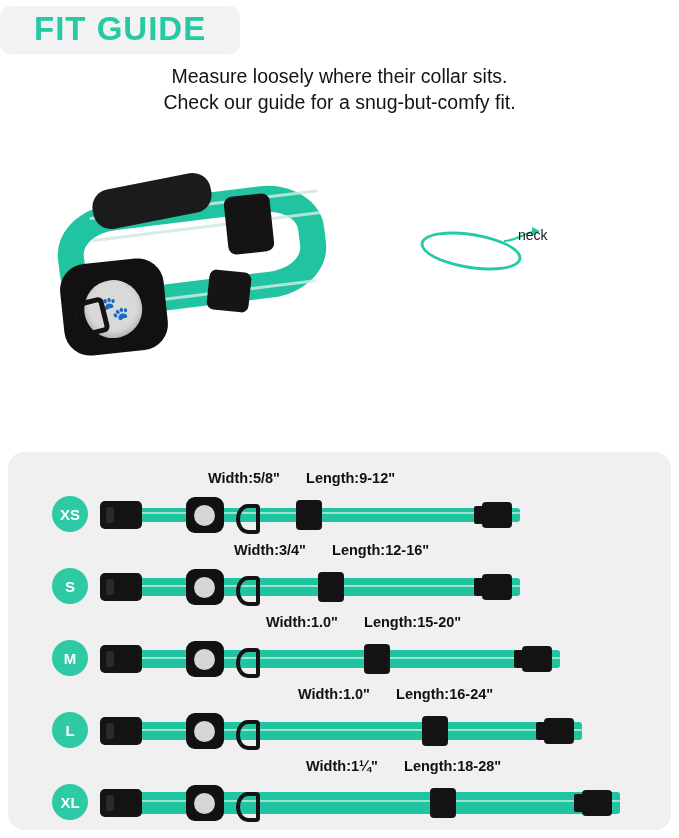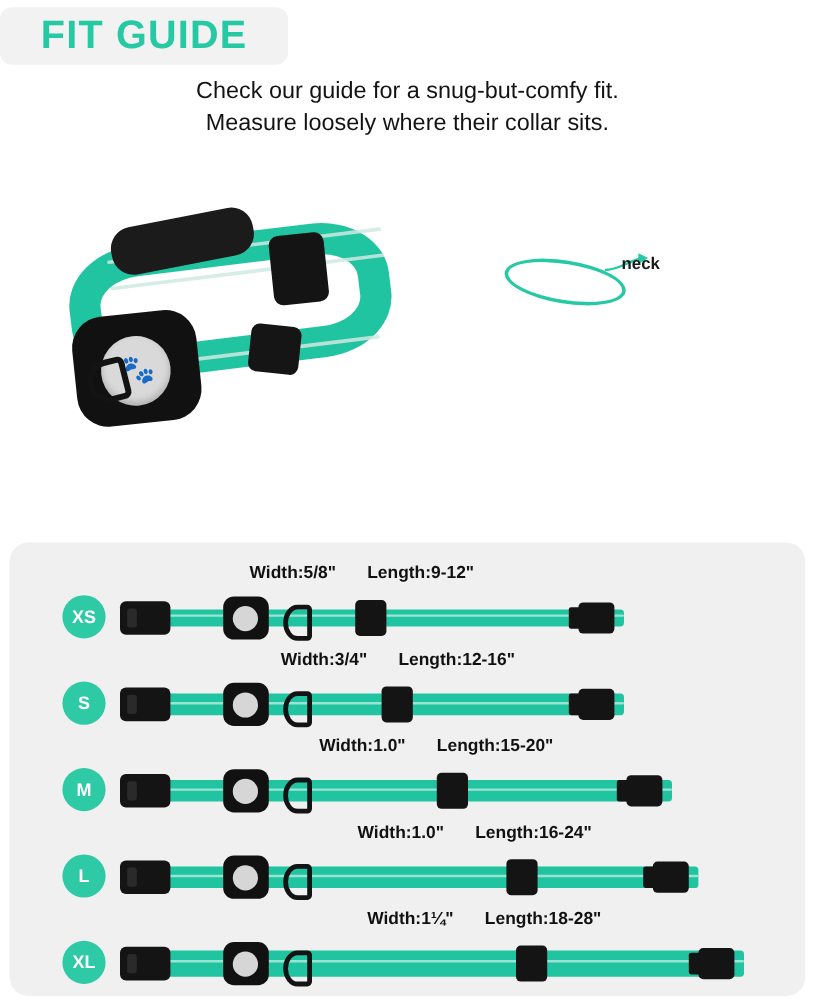--- a/index.html
+++ b/index.html
@@ -141,24 +141,23 @@
     width: 24px; height: 26px;
     border: 5px solid #131313;
     border-radius: 50% 6px 6px 50%;
     transform: rotate(-8deg);
   }
 
   
   .dog-photo {
     position: absolute;
     left: 352px;
-    top: 4px;
+    top: 20px;
     width: 316px;
     height: 300px;
-    font-weight: bold;
   }
   .dog-bg { position:absolute; inset:0; background:#fff; }
   .neck-ring {
     position: absolute;
     left: 68px;
     top: 98px;
     width: 96px;
     height: 30px;
     border: 3px solid #25c9a3;
     border-radius: 50%;
@@ -312,22 +311,22 @@
 </head>
 <body>
 
 <div class="title-wrap">
   <div class="title-pill">
     <div class="t">FIT GUIDE</div>
   </div>
 </div>
 
 <div class="subtitle">
+  <div>Measure loosely where their collar sits.</div>
   <div>Check our guide for a snug-but-comfy fit.</div>
-  <div>Measure loosely where their collar sits.</div>
 </div>
 
 <div class="photos">
 
   <div class="collar-photo">
     <div class="collar-band">
       <div class="refl" style="left:10px; top:-16px; width:230px;"></div>
       <div class="refl" style="left:10px; top:6px; width:230px;"></div>
       <div class="refl" style="left:18px; bottom:-16px; width:210px;"></div>
     </div>

